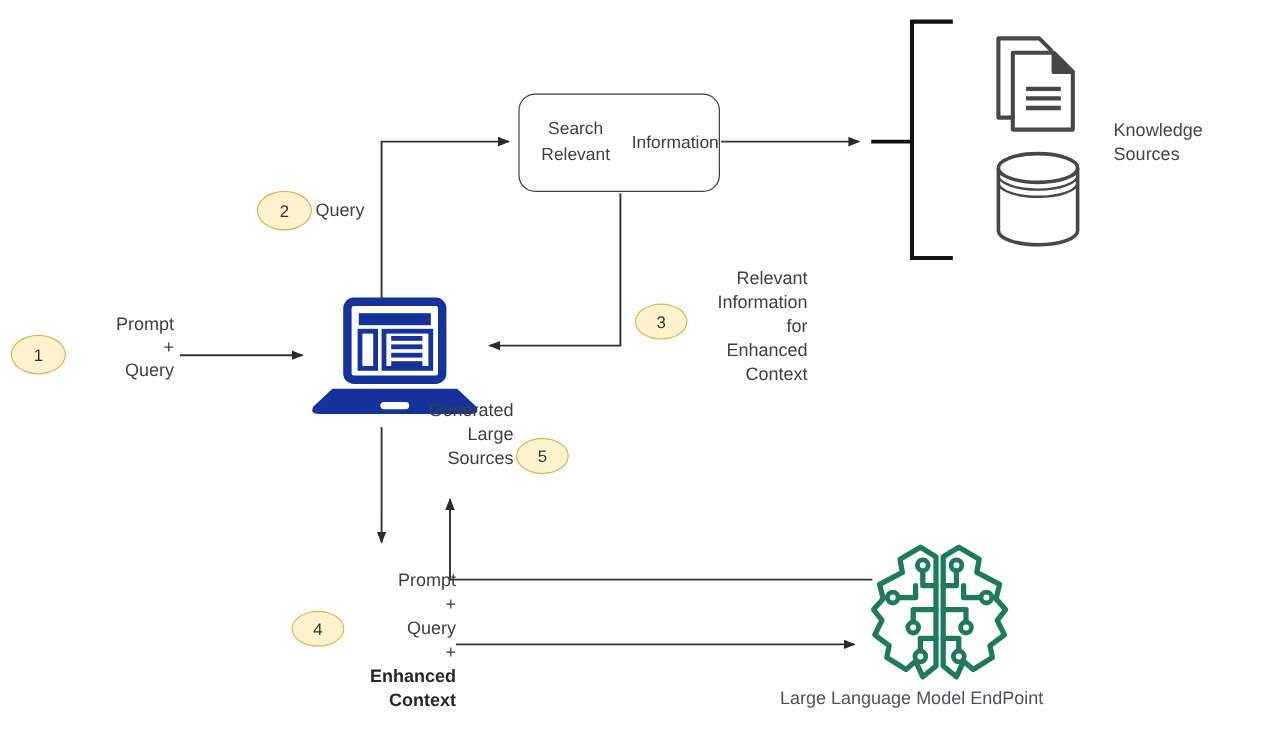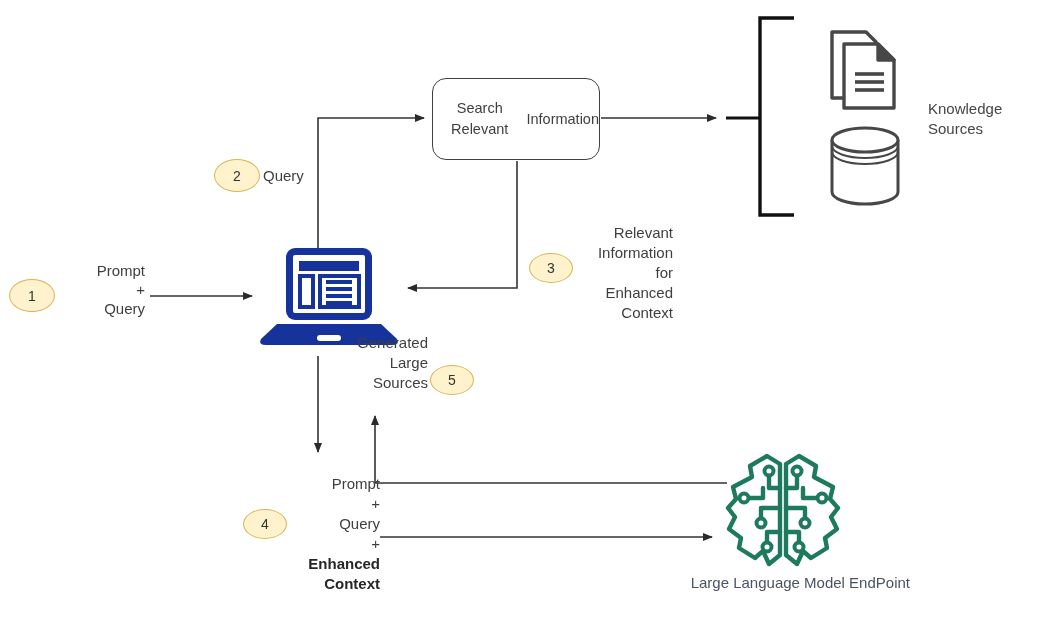--- a/index.html
+++ b/index.html
@@ -17,21 +17,21 @@
     font-size:14px; color:#333333; box-sizing:border-box;
   }
   .badge.sm { width:44px; height:30px; }
   .search-box {
     position:absolute; left:432px; top:78px; width:168px; height:82px;
     box-sizing:border-box; border:1.5px solid #404040; border-radius:14px;
     background:#ffffff; display:flex; flex-direction:row;
     align-items:center; justify-content:center;
     font-size:14.5px; line-height:21px; text-align:center;
   }
-  .llm-label { position:absolute; left:650px; top:574px; width:260px; text-align:right;
+  .llm-label { position:absolute; left:650px; top:574px; width:260px; text-align:left;
     font-size:15px; color:#4a5366; }
   .ks-label { position:absolute; left:928px; top:99px; width:100px; text-align:left;
     font-size:15px; line-height:20px; color:#454545; }
 </style>
 </head>
 <body>
 
 <div class="canvas">
 
   <svg class="wires" width="1052" height="626" viewBox="0 0 1052 626">

